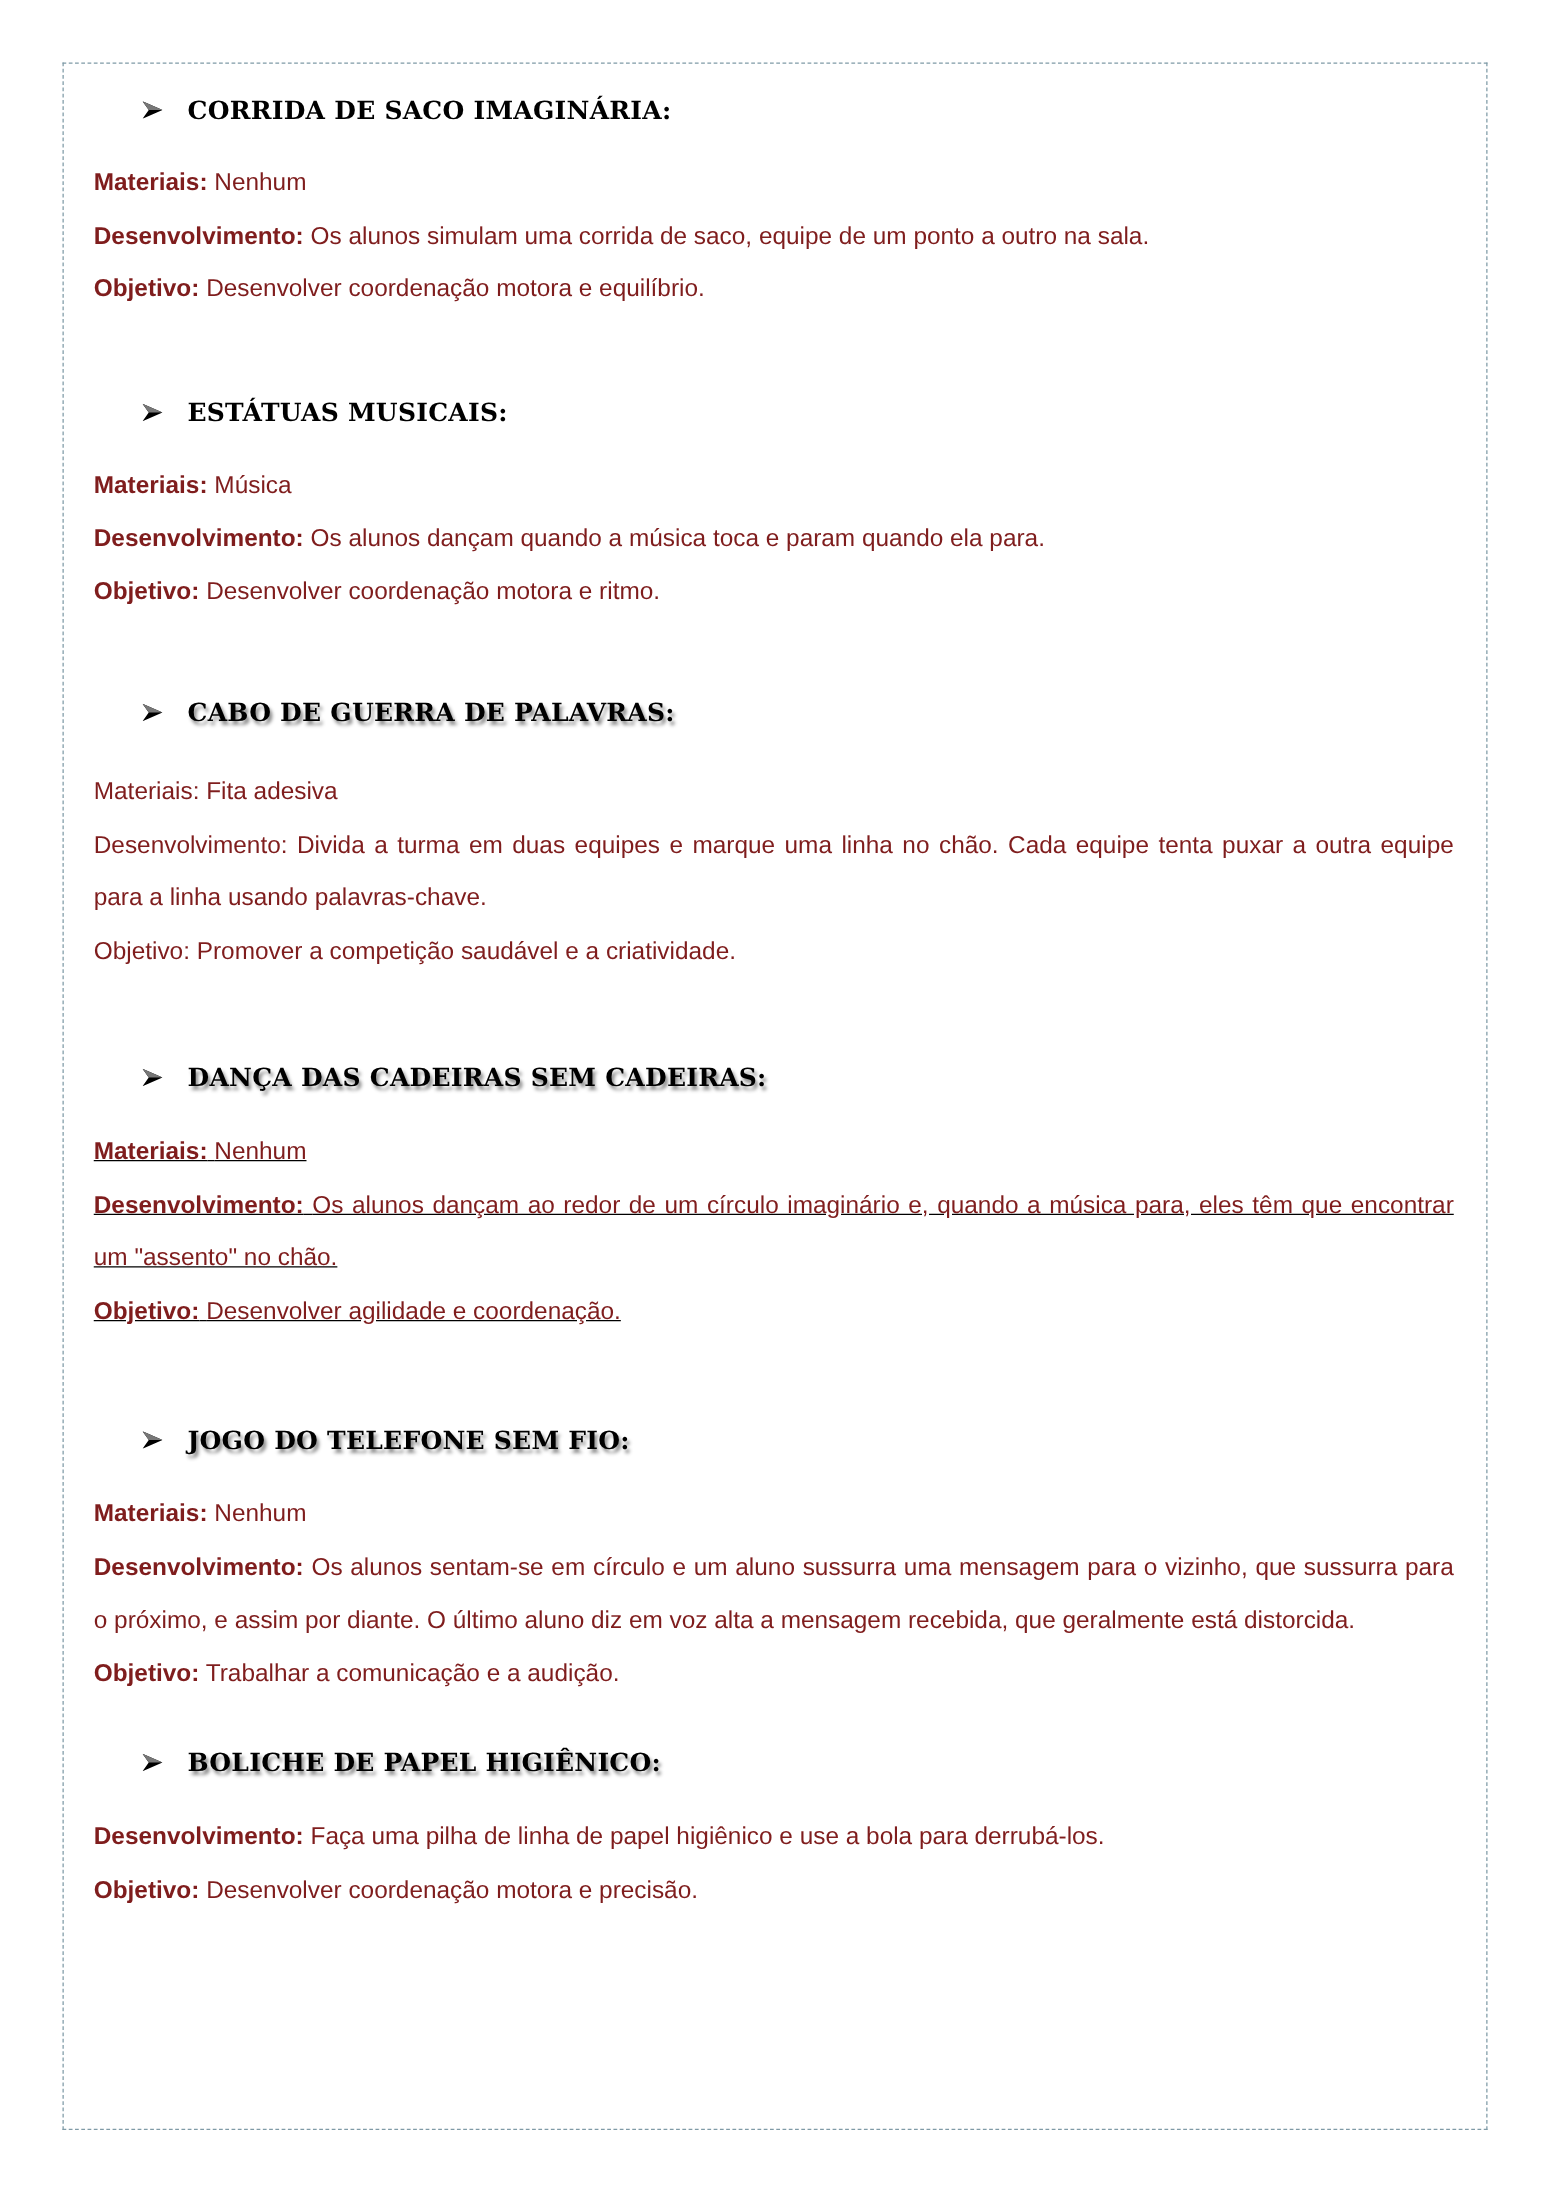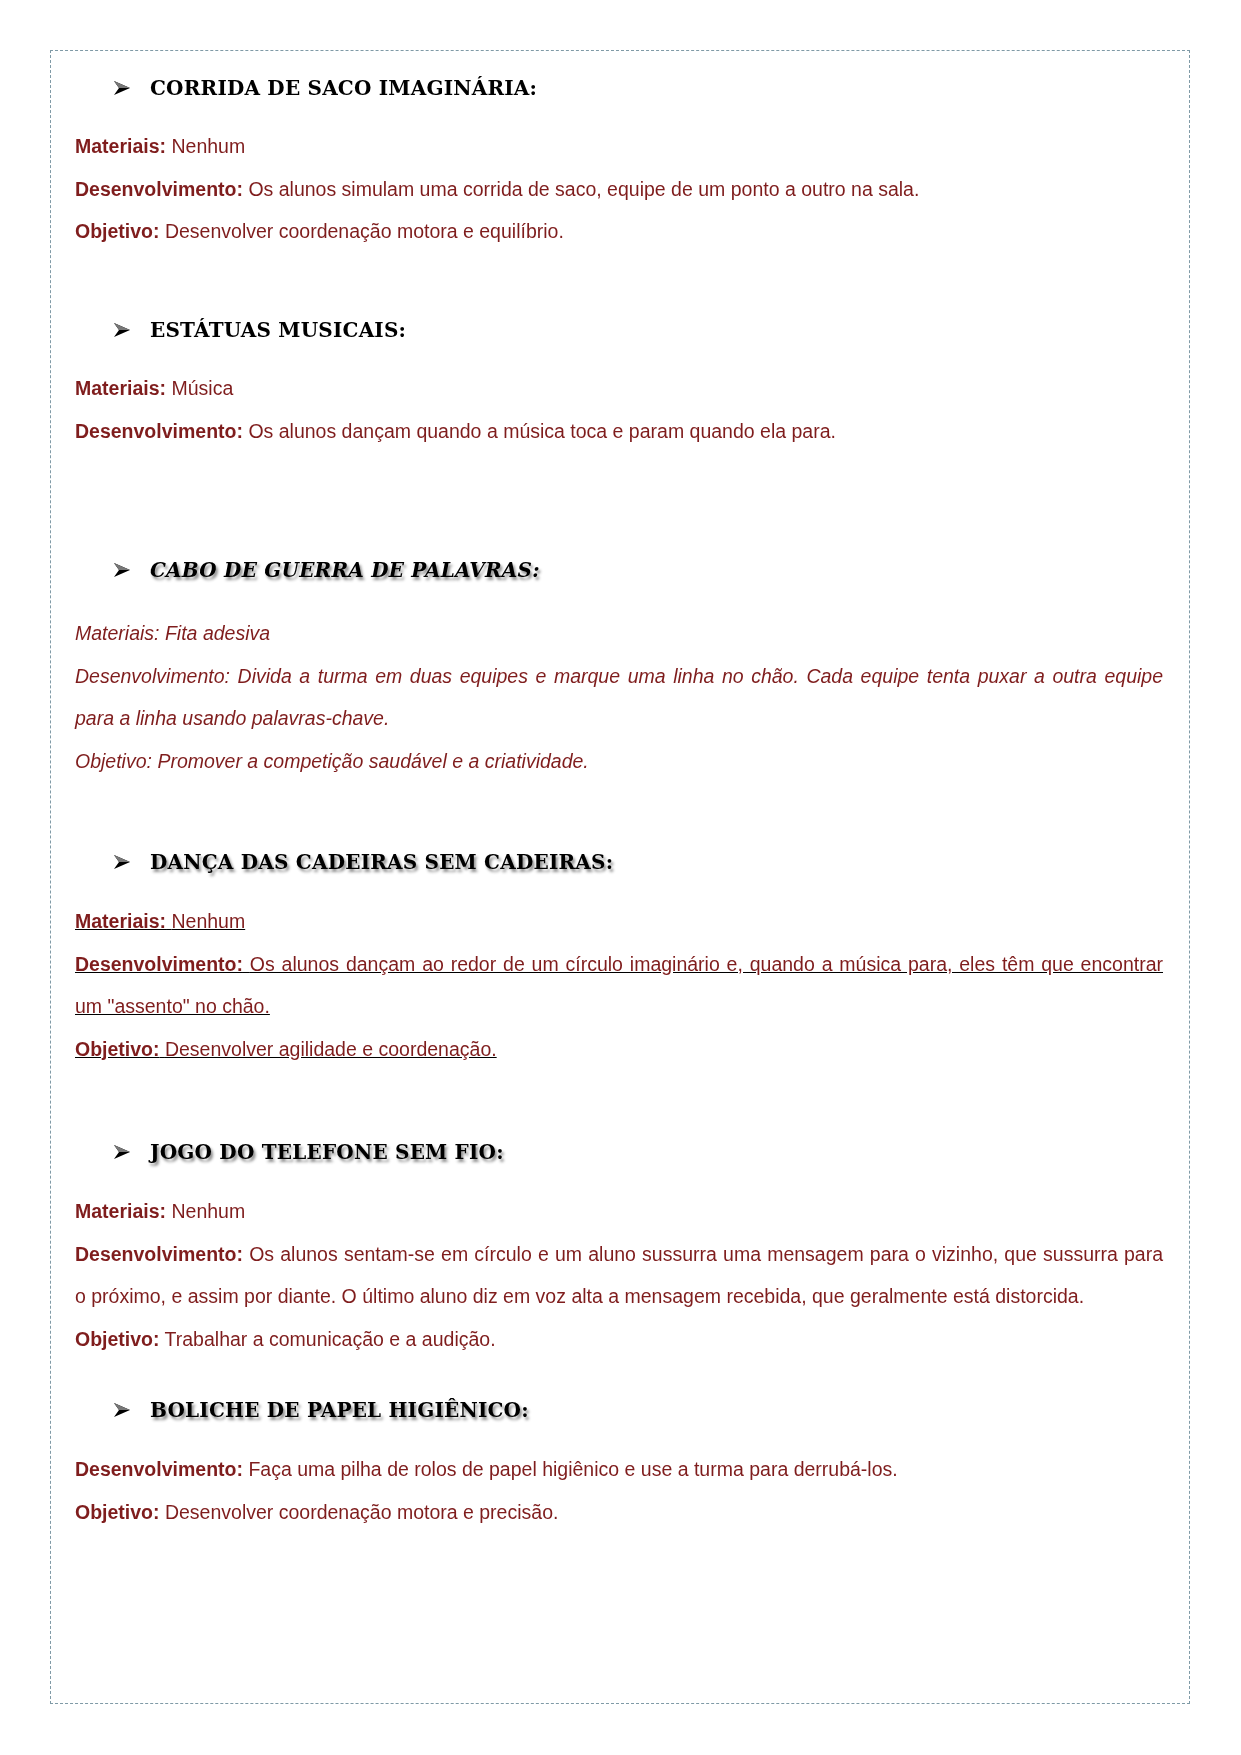--- a/index.html
+++ b/index.html
@@ -52,23 +52,24 @@
   <div class="heading">
     <svg class="arrow" viewBox="0 0 16 14">
         <polygon points="0,0 16,7 0,14 5,7" fill="#000"></polygon>
         <polygon points="0,0 16,7 5,7" fill="#777"></polygon>
       </svg>
     <span class="heading-text">ESTÁTUAS MUSICAIS:</span>
   </div>
   <div style="height:17px"></div>
   <p class="line"><b>Materiais:</b> <span>Música</span></p>
   <p class="line"><b>Desenvolvimento:</b> <span>Os alunos dançam quando a música toca e param quando ela para.</span></p>
+  <p class="line"><b>Objetivo:</b> <span>Desenvolver coordenação motora e ritmo.</span></p>
 </div>
 
-<div class="section label-plain" style="top:550px;font-style:italic;">
+<div class="section label-plain" style="top:550px;">
   <div class="heading">
     <svg class="arrow" viewBox="0 0 16 14">
         <polygon points="0,0 16,7 0,14 5,7" fill="#000"></polygon>
         <polygon points="0,0 16,7 5,7" fill="#777"></polygon>
       </svg>
     <span class="heading-text shadow">CABO DE GUERRA DE PALAVRAS:</span>
   </div>
   <div style="height:22px"></div>
   <p class="line"><b>Materiais:</b> <span>Fita adesiva</span></p>
   <p class="line"><b>Desenvolvimento:</b> <span>Divida a turma em duas equipes e marque uma linha no chão. Cada equipe tenta puxar a outra equipe para a linha usando palavras-chave.</span></p>
@@ -105,15 +106,15 @@
 
 <div class="section" style="top:1390px;">
   <div class="heading">
     <svg class="arrow" viewBox="0 0 16 14">
         <polygon points="0,0 16,7 0,14 5,7" fill="#000"></polygon>
         <polygon points="0,0 16,7 5,7" fill="#777"></polygon>
       </svg>
     <span class="heading-text shadow">BOLICHE DE PAPEL HIGIÊNICO:</span>
   </div>
   <div style="height:18px"></div>
-  <p class="line"><b>Desenvolvimento:</b> <span>Faça uma pilha de rolos de papel higiênico e use a turma para derrubá-los.</span></p>
+  <p class="line"><b>Desenvolvimento:</b> <span>Faça uma pilha de linha de papel higiênico e use a bola para derrubá-los.</span></p>
   <p class="line"><b>Objetivo:</b> <span>Desenvolver coordenação motora e precisão.</span></p>
 </div>
 
 </body></html>

